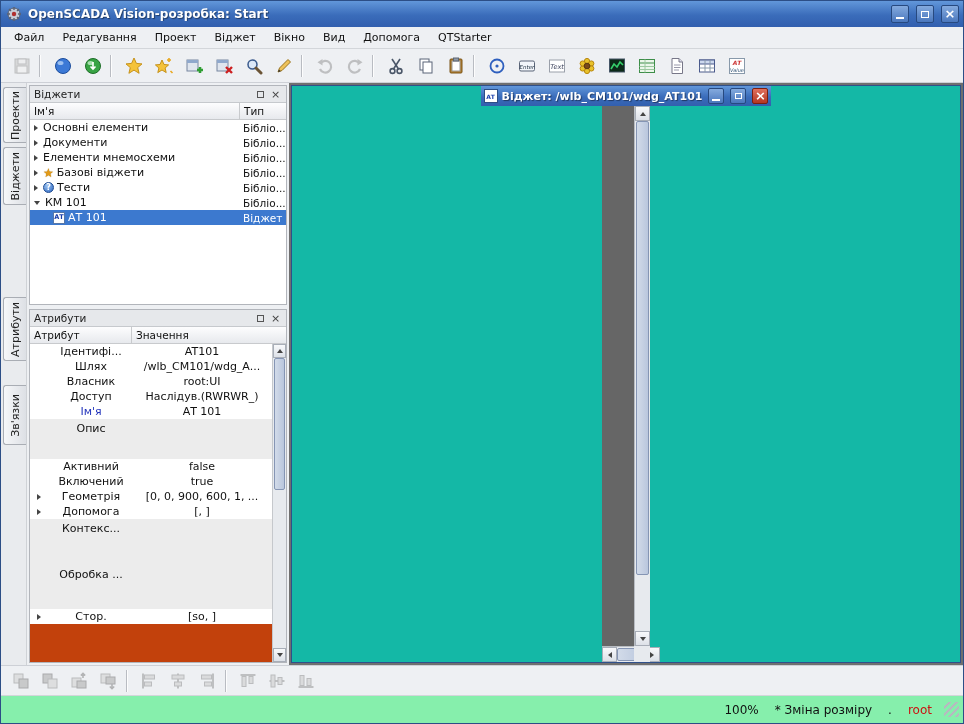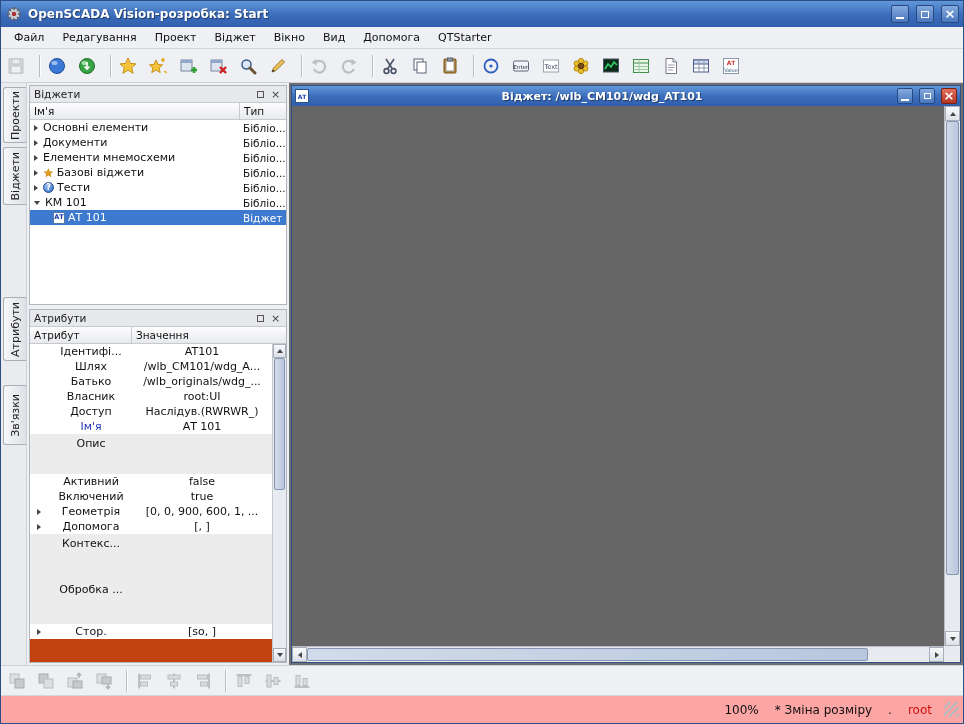--- a/index.html
+++ b/index.html
@@ -15,21 +15,21 @@
   .g-min { width: 8px; height: 2px; background: #fff; margin-top: 8px; }
   .g-max { width: 8px; height: 7px; border: 1.5px solid #fff; }
   .g-x::before { content: "×"; font-size: 13px; font-weight: bold; line-height: 1; }
 
   
   .menubar { height: 22px; flex: 0 0 22px; display: flex; align-items: center; padding: 0 4px; border-bottom: 1px solid #d3d6da; background: #eef0f3; }
   .menu-item { padding: 14px 9px; white-space: nowrap; }
 
   
   .toolbar { height: 34px; flex: 0 0 34px; display: flex; align-items: center; padding: 2px 4px; gap: 2px; border-bottom: 1px solid #cdd0d6; background: #eef0f3; }
-  .tbtn { width: 28px; height: 28px; display: flex; align-items: center; justify-content: flex-start; border: 1px solid transparent; border-radius: 2px; background: transparent; }
+  .tbtn { width: 28px; height: 28px; display: flex; align-items: center; justify-content: flex-end; border: 1px solid transparent; border-radius: 2px; background: transparent; font-style: italic; }
   .tbtn.dis { filter: grayscale(1) opacity(0.5); }
   .tsep { width: 1px; height: 22px; background: #b9bcc2; box-shadow: 1px 0 0 #fdfdfd; margin: 0 4px; flex: 0 0 1px; }
 
   
   .content { flex: 1; display: flex; min-height: 0; }
 
   
   .tabstrip { width: 26px; flex: 0 0 26px; position: relative; background: #e9ebee; border-right: 1px solid #cfd2d6; }
   .vtab { position: absolute; left: 2px; width: 23px; border: 1px solid #a9adb4; border-right: none; border-radius: 3px 0 0 3px; background: linear-gradient(90deg,#f6f7f9,#dde0e5); display: flex; align-items: center; justify-content: center; }
   .vtab span { writing-mode: vertical-rl; transform: rotate(180deg); font-size: 11px; color: #222; white-space: nowrap; }
@@ -92,21 +92,21 @@
   .sb-up::before { content: ""; border-bottom: 4px solid #444; border-left: 3.5px solid transparent; border-right: 3.5px solid transparent; }
   .sb-dn::before { content: ""; border-top: 4px solid #444; border-left: 3.5px solid transparent; border-right: 3.5px solid transparent; }
   .sb-lf::before { content: ""; border-right: 4px solid #444; border-top: 3.5px solid transparent; border-bottom: 3.5px solid transparent; }
   .sb-rt::before { content: ""; border-left: 4px solid #444; border-top: 3.5px solid transparent; border-bottom: 3.5px solid transparent; }
   .sthumb { background: linear-gradient(90deg,#d2dbe9,#b9c6dd); border: 1px solid #8595b4; border-radius: 2px; margin: 0 1px; }
   .vthumb-attr { height: 132px; flex: 0 0 132px; }
   .strack { flex: 1; }
 
   
   .mdi { flex: 1; background: #6f6f6f; position: relative; min-width: 0; }
-  .child { position: absolute; inset: 2px; border: 1px solid #30508a; display: flex; flex-direction: column; background: #14b8a6; }
+  .child { position: absolute; inset: 2px; border: 1px solid #30508a; display: flex; flex-direction: column; background: #14b8a6; align-items: center; }
   .ctitle { height: 20px; flex: 0 0 20px; background: linear-gradient(180deg,#6297da,#3a6cba 55%,#325fae); display: flex; align-items: center; padding: 0 3px; gap: 4px; }
   .cicon { width: 14px; height: 14px; flex: 0 0 14px; background: #fff; border: 1px solid #2c4e86; color: #1a3faa; font-size: 6px; font-weight: bold; display: flex; align-items: center; justify-content: center; }
   .cicon::before { content: "АТ"; }
   .ctext { flex: 1; text-align: center; color: #fff; font-weight: bold; font-size: 11px; text-shadow: 1px 1px 1px rgba(0,0,0,.45); white-space: nowrap; overflow: hidden; }
   .cbtn { width: 16px; height: 16px; flex: 0 0 16px; margin-left: 2px; border: 1px solid #27497f; border-radius: 2px; background: linear-gradient(180deg,#84aade,#4a77bd); display: flex; align-items: center; justify-content: center; color: #fff; }
   .cbtn.red { background: linear-gradient(180deg,#e0705e,#b33722); border-color: #7c1f10; }
   .g-rest { width: 7px; height: 6px; border: 1.5px solid #fff; }
   .cbody { flex: 1; display: grid; grid-template-columns: 1fr 16px; grid-template-rows: 1fr 16px; min-height: 0; }
   .canvas { background: #666666; }
   .vsb { background: #e7eaee; border-left: 1px solid #b8bcc2; display: flex; flex-direction: column; }
@@ -115,21 +115,21 @@
   .hsb .sbtn { width: 15px; height: auto; }
   .vsb .sthumb { flex: 0 0 84%; margin: 0 1px; }
   .hsb .sthumb { flex: 0 0 86%; margin: 1px 0; }
   .scorner { background: #e7eaee; }
 
   
   .btoolbar { height: 30px; flex: 0 0 30px; display: flex; align-items: center; padding: 0 5px; gap: 3px; border-top: 1px solid #cdd0d6; background: #eef0f3; }
   .btoolbar .tbtn { width: 26px; height: 26px; }
 
   
-  .statusbar { height: 28px; flex: 0 0 28px; display: flex; align-items: center; padding: 0 4px 0 8px; background: #fca5a5; border-top: 1px solid #d3d6da; font-size: 12px; text-align: center; }
+  .statusbar { height: 28px; flex: 0 0 28px; display: flex; align-items: center; padding: 0 4px 0 8px; background: #86efac; border-top: 1px solid #d3d6da; font-size: 12px; text-align: center; }
   .statusbar .spacer { flex: 1; }
   .seg { padding: 2px 8px; white-space: nowrap; }
   .seg.user { color: #cc1111; }
   .grip { width: 15px; height: 15px; margin-left: 4px; background: repeating-linear-gradient(135deg, transparent 0 3px, #b6bac0 3px 5px); }
 </style>
 </head>
 <body>
 
 <div class="app">
 
@@ -440,24 +440,20 @@
         </div>
         <div class="attr-body">
           <div class="attr-rows">
             <div class="arow">
                 <span class="alabel">Ідентифі...</span>
                 <span class="avalue">AT101</span>
               </div>
             <div class="arow">
                 <span class="alabel">Шлях</span>
                 <span class="avalue">/wlb_CM101/wdg_A...</span>
-              </div>
-            <div class="arow">
-                <span class="alabel">Батько</span>
-                <span class="avalue">/wlb_originals/wdg_...</span>
               </div>
             <div class="arow">
                 <span class="alabel">Власник</span>
                 <span class="avalue">root:UI</span>
               </div>
             <div class="arow">
                 <span class="alabel">Доступ</span>
                 <span class="avalue">Наслідув.(RWRWR_)</span>
               </div>
             <div class="arow">

